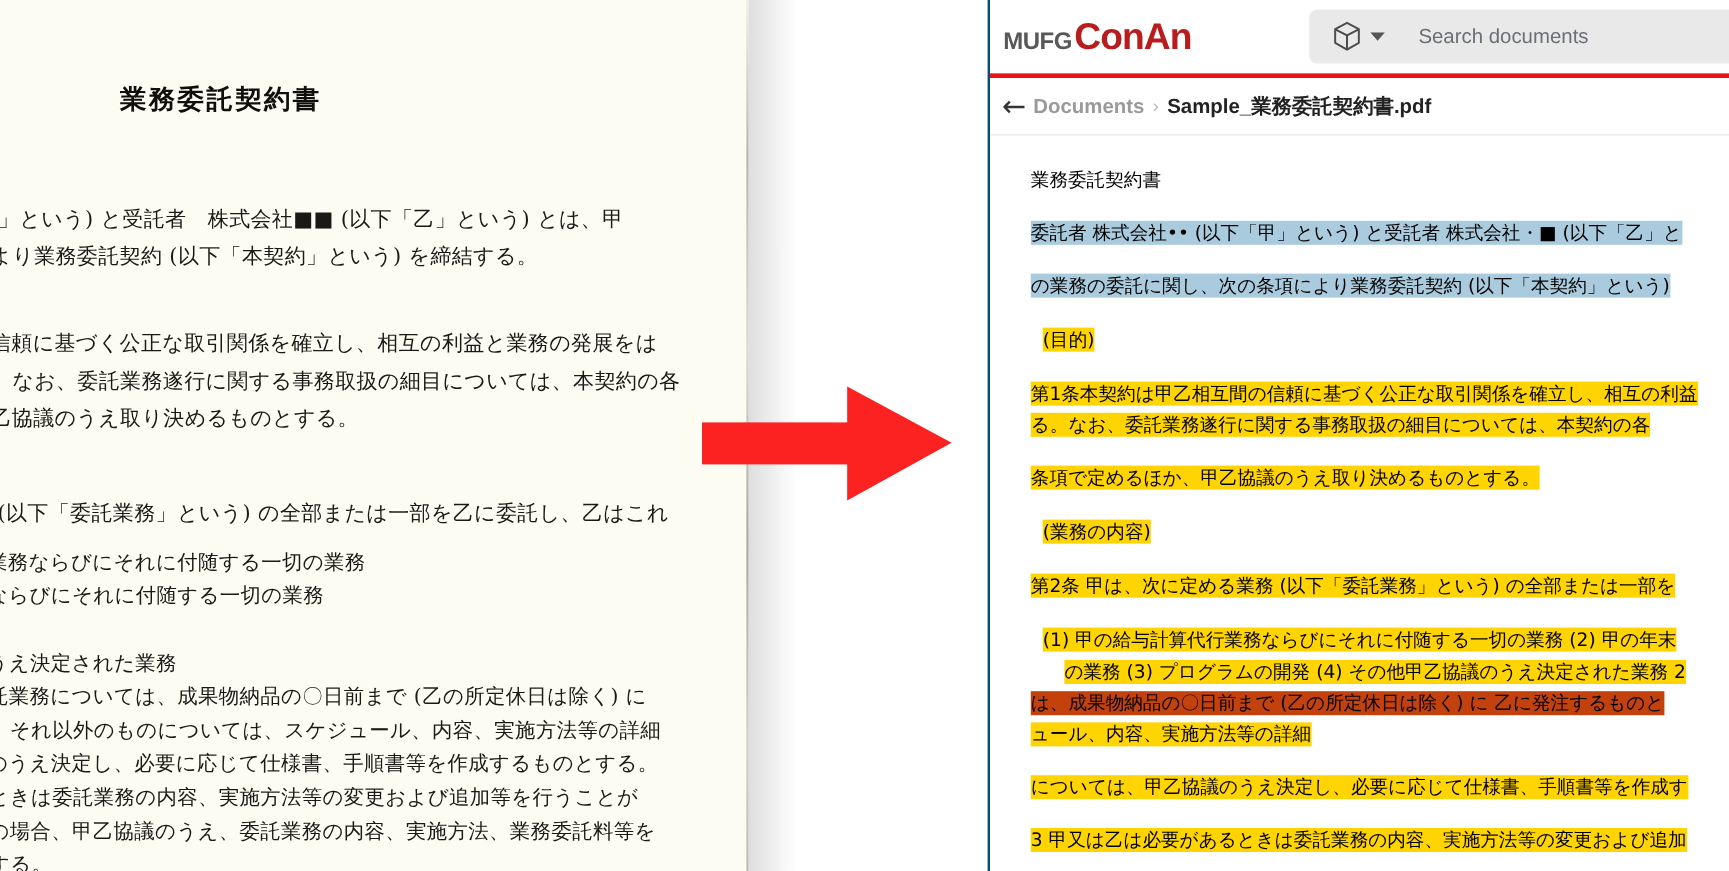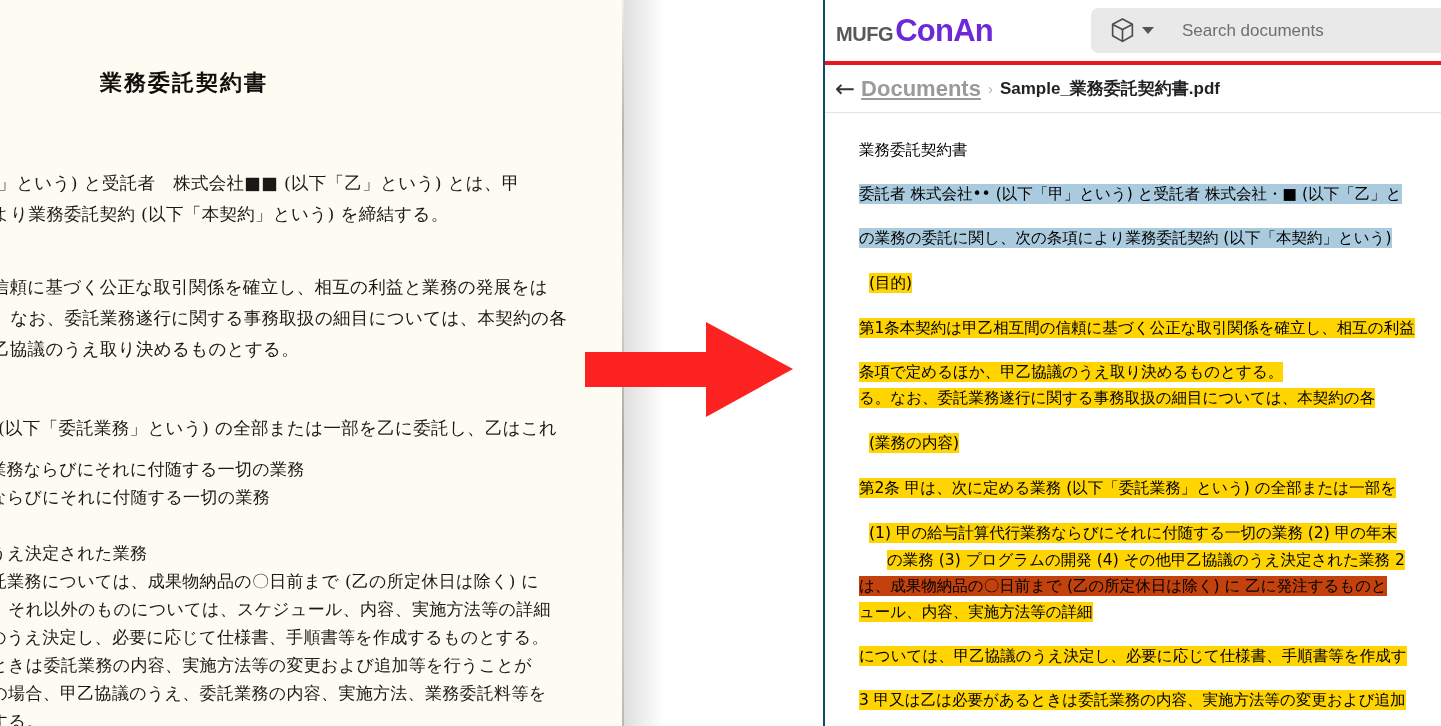--- a/index.html
+++ b/index.html
@@ -83,21 +83,21 @@
     user-select: none;
   }
   .logo-mufg {
     font-family: "Liberation Sans", sans-serif;
     font-weight: bold; font-size: 20px; letter-spacing: -0.4px;
     color: #585858;
   }
   .logo-conan {
     font-family: "Liberation Sans", sans-serif;
     font-weight: bold; font-size: 31px; letter-spacing: -0.8px;
-    color: #6d28d9; margin-left: 2px;
+    color: #b91c1c; margin-left: 2px;
   }
   .searchbar {
     position: absolute; left: 266px; top: 8px;
     height: 45px; width: 360px;
     background: #e9e9e9; border-radius: 7px;
     display: flex; align-items: center;
   }
   .cube-icon { margin-left: 19px; display: flex; align-items: center; }
   .caret {
     width: 0; height: 0; margin-left: 7px;
@@ -117,23 +117,22 @@
     display: flex; align-items: center;
     padding-left: 10px;
     border-bottom: 1px solid #e2e2e2;
     background: #ffffff;
   }
   .back-arrow {
     font-size: 24px; color: #333; margin-right: 6px;
     line-height: 1; font-family: "DejaVu Sans", sans-serif;
   }
   .crumb-link {
-    font-size: 22px; font-weight: bold; color: #9a9a9a;
+    font-size: 17px; font-weight: bold; color: #9a9a9a;
     cursor: pointer;
-    text-decoration: underline;
   }
   .crumb-sep { font-size: 15px; color: #b4b4b4; margin: 0 7px; }
   .crumb-current { font-size: 17px; font-weight: bold; color: #222; }
 
   .doc-area {
     position: relative; width: 100%; height: 617px;
     background: #ffffff; padding: 24px 0 0 34px;
     overflow: hidden;
   }
   .doc-p {
@@ -239,29 +238,29 @@
         <span class="hl-blue" style="background: rgb(169, 203, 221);">の業務の委託に関し、次の条項により業務委託契約 (以下「本契約」という)</span>
       </div>
 
       <div class="doc-p">
         <span class="indent"><span class="hl-yellow" style="background: rgb(255, 212, 0);">(目的)</span></span>
       </div>
 
       <div class="doc-p">
         <span class="hl-yellow" style="background: rgb(255, 212, 0);">第1条本契約は甲乙相互間の信頼に基づく公正な取引関係を確立し、相互の利益</span>
       </div>
-      <div class="doc-p">
-        <span class="hl-yellow" style="background: rgb(255, 212, 0);">条項で定めるほか、甲乙協議のうえ取り決めるものとする。</span>
-      </div>
-
       <div class="doc-p" style="margin-top:-18px;">
         <span class="hl-yellow" style="background: rgb(255, 212, 0);">る。なお、委託業務遂行に関する事務取扱の細目については、本契約の各</span>
       </div>
 
       <div class="doc-p">
+        <span class="hl-yellow" style="background: rgb(255, 212, 0);">条項で定めるほか、甲乙協議のうえ取り決めるものとする。</span>
+      </div>
+
+      <div class="doc-p">
         <span class="indent"><span class="hl-yellow" style="background: rgb(255, 212, 0);">(業務の内容)</span></span>
       </div>
 
       <div class="doc-p">
         <span class="hl-yellow" style="background: rgb(255, 212, 0);">第2条 甲は、次に定める業務 (以下「委託業務」という) の全部または一部を</span>
       </div>
 
       <div class="doc-p">
         <span class="indent"><span class="hl-yellow" style="background: rgb(255, 212, 0);">(1) 甲の給与計算代行業務ならびにそれに付随する一切の業務 (2) 甲の年末</span></span>
       </div>

